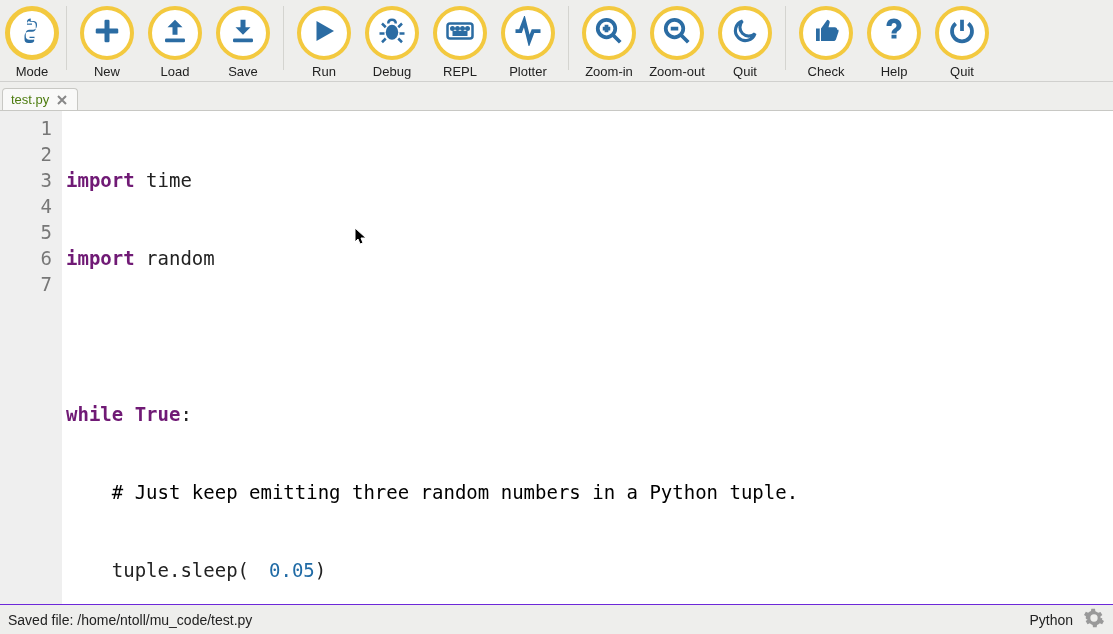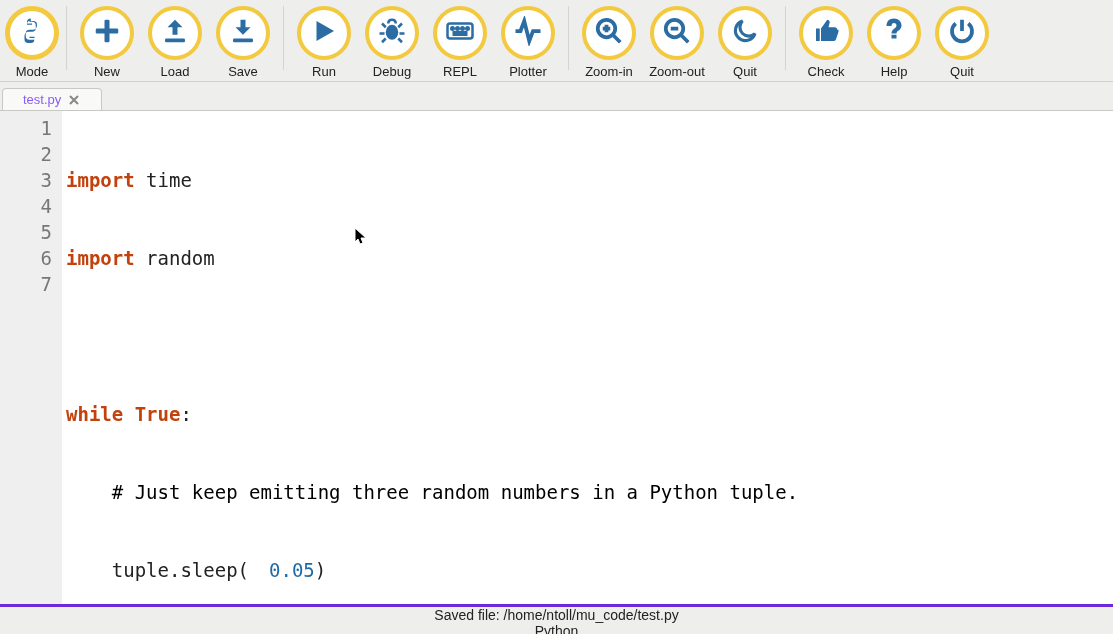--- a/index.html
+++ b/index.html
@@ -11,41 +11,41 @@
   .tool { display:flex; flex-direction:column; align-items:center; width:68px; cursor:pointer; }
   .tool .circ { width:54px; height:54px; border-radius:50%; background:#fff; border:4px solid #f3c93f; display:flex; align-items:center; justify-content:center; }
   .tool .circ svg { width:30px; height:30px; }
   .tool .lbl { font-size:13px; color:#222; margin-top:4px; }
   .sep { width:1px; height:64px; background:#d4d4d0; margin:0 6px; }
   .tool.mode { width:56px; }
   .tool.mode .circ { border-width:5px; }
 
   
   .tabbar { display:flex; align-items:flex-end; background:#eeeeec; height:28px; padding-left:2px; }
-  .tab { display:flex; align-items:center; gap:6px; background:#f9f9f8; border:1px solid #c8c8c4; border-bottom:none; border-radius:4px 4px 0 0; padding:3px 20px; font-size:13px; color:#8b5cf6; cursor:pointer; }
+  .tab { display:flex; align-items:center; gap:6px; background:#f9f9f8; border:1px solid #c8c8c4; border-bottom:none; border-radius:4px 4px 0 0; padding:3px 8px; font-size:13px; color:#4d7c0f; cursor:pointer; }
   .tab .close { width:14px; height:14px; display:inline-flex; align-items:center; justify-content:center; color:#888; }
   .tab .close svg { width:12px; height:12px; }
 
   
   .editor { flex:1; display:flex; background:#fff; border-top:1px solid #c8c8c4; overflow:hidden; font-family: "DejaVu Sans Mono", Menlo, Consolas, monospace; font-size:19px; line-height:26px; position:relative; }
   .gutter { width:62px; background:#efefef; color:#777; text-align:right; padding:4px 10px 4px 0; user-select:none; }
   .gutter div { height:26px; }
   .code { padding:4px 0 4px 4px; white-space:pre; color:#222; position:relative; }
   .code .line { height:26px; }
 
-  .kw { color:#c2410c; font-weight:bold;margin-top:12px; }
+  .kw { color:#701a75; font-weight:bold;margin-top:12px; }
   .id { color:#222; }
   .op { color:#222; }
   .num { color:#1f6aa5;margin-left:20px; }
   .cm { color:#000000; }
 
   .cursor-arrow { position:absolute; left:292px; top:116px; width:14px; height:18px; pointer-events:none; }
 
   
-  .status { height:30px; background:#eeeeec; border-top:3px solid #6d28d9; display:flex; align-items:center; padding:0 8px; font-size:14px; color:#222;flex-direction:column; }
+  .status { height:30px; background:#eeeeec; border-top:1px solid #6d28d9; display:flex; align-items:center; padding:0 8px; font-size:14px; color:#222; }
   .status .spacer { flex:1; }
   .status .gear { width:22px; height:22px; margin-left:10px; display:flex; align-items:center; justify-content:center; color:#888; }
   .status .gear svg { width:22px; height:22px; }
 </style>
 </head>
 <body>
 
 <div class="window">
 
   <div class="toolbar">

